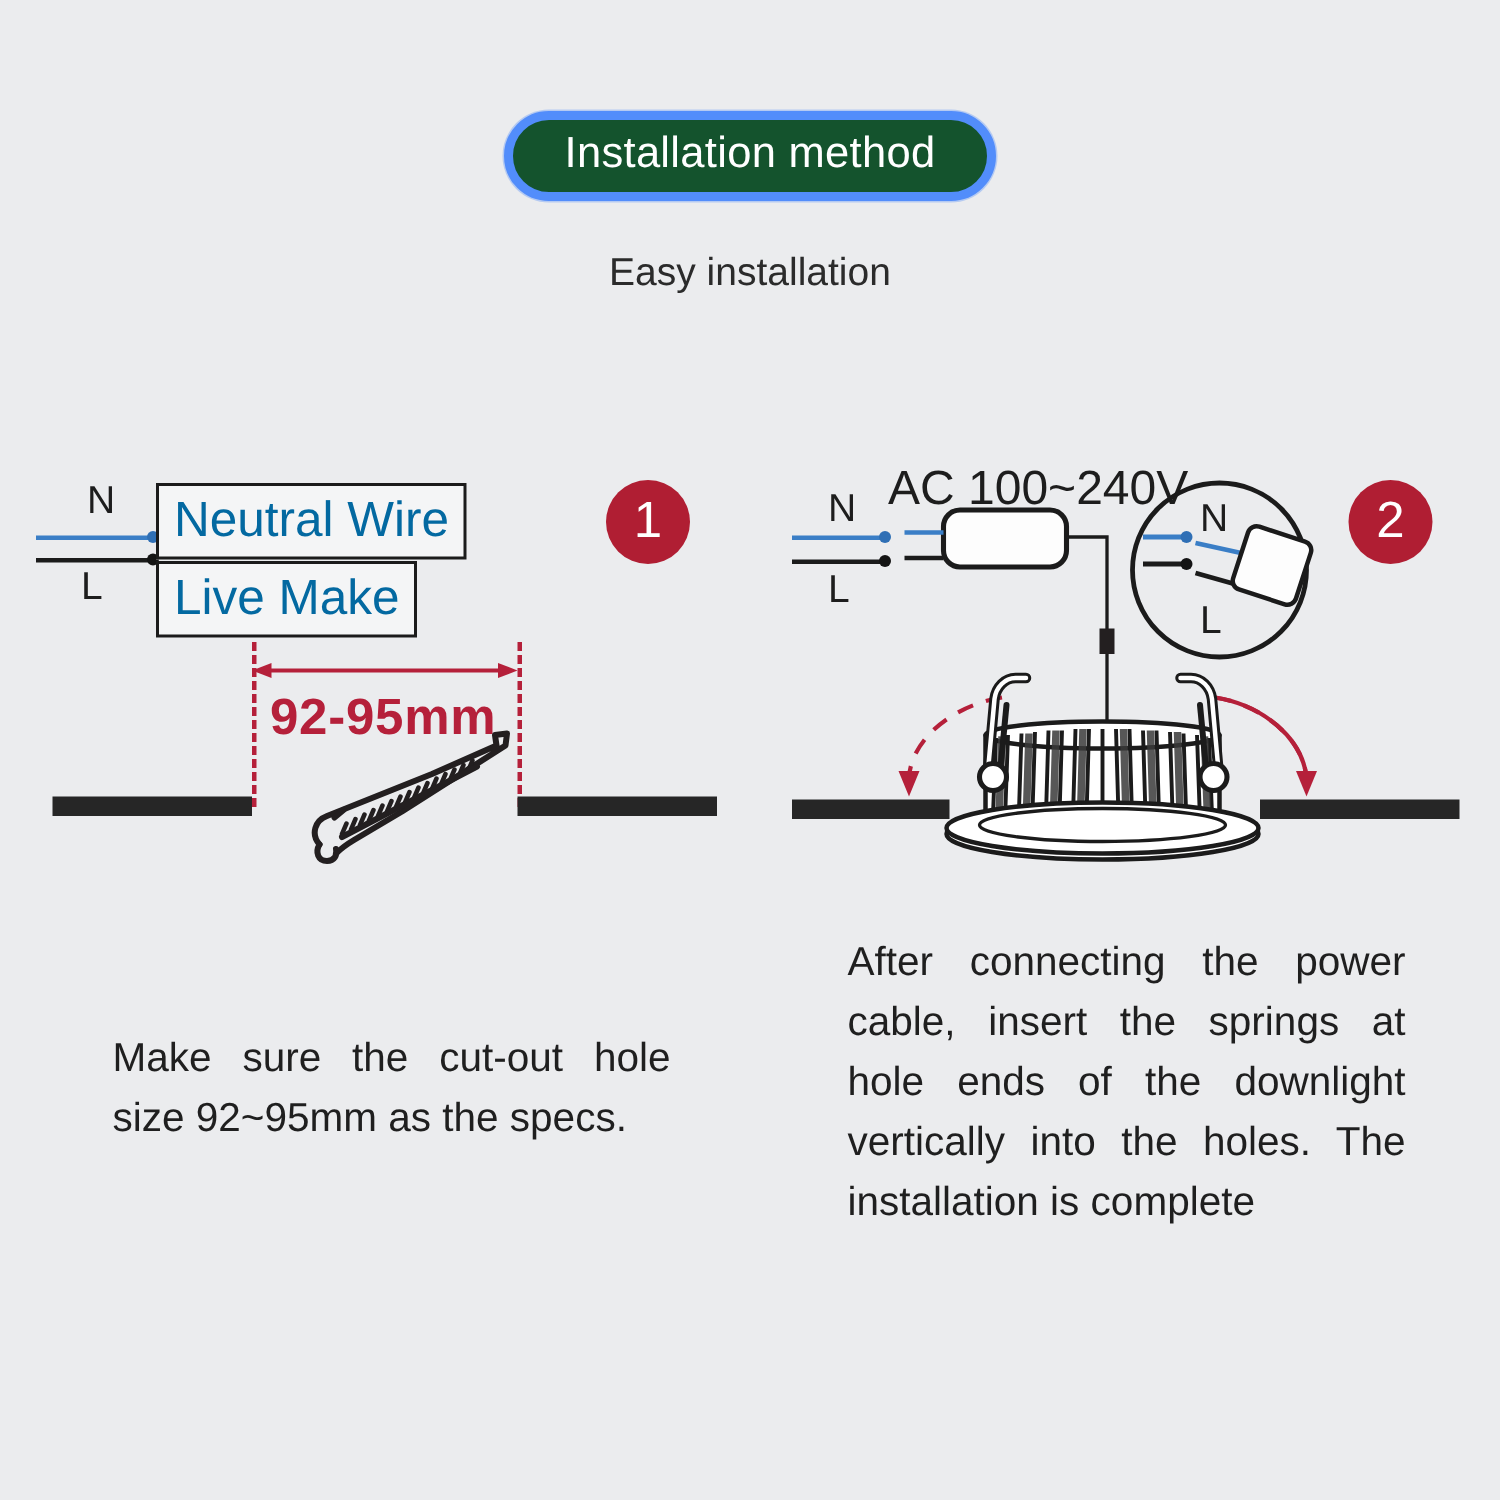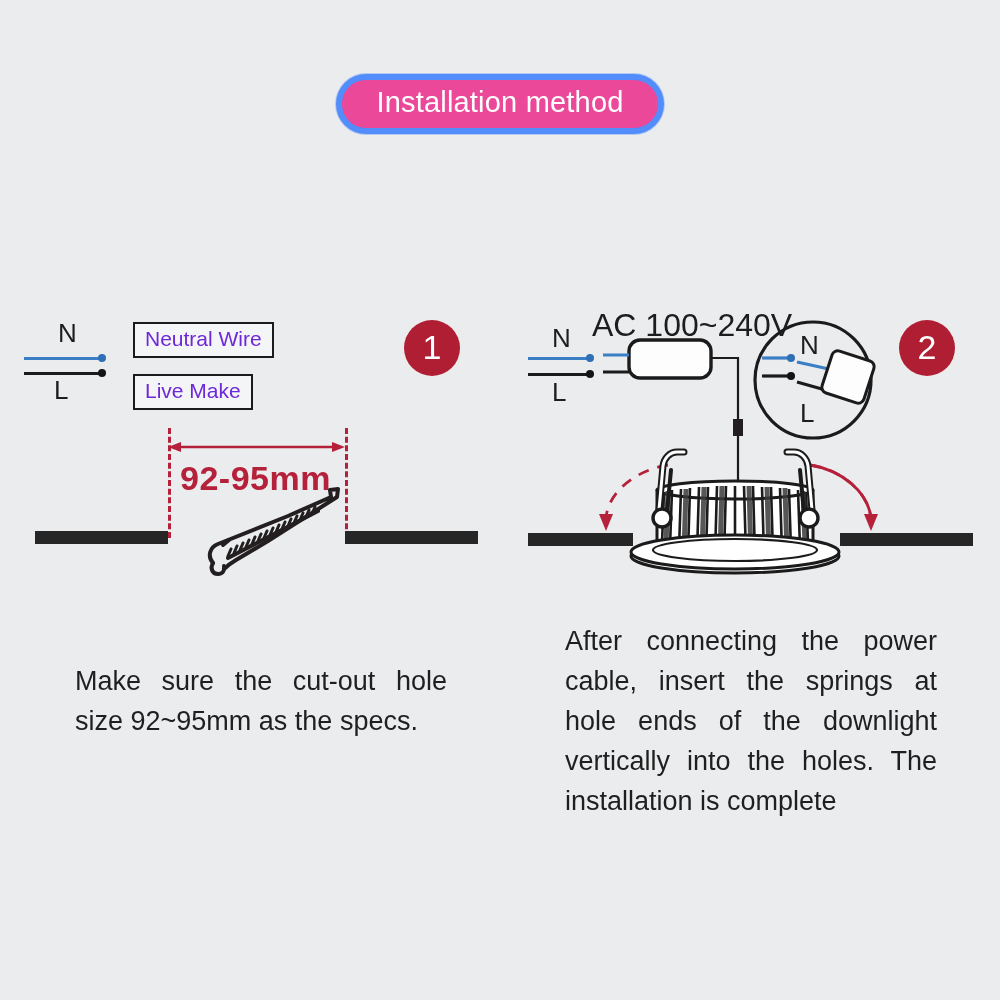--- a/index.html
+++ b/index.html
@@ -25,21 +25,21 @@
   
   .badge-wrap {
     position: absolute;
     left: 0;
     top: 74px;
     width: 1000px;
     display: flex;
     justify-content: center;
   }
   .title-badge {
-    background: #ec4899;
+    background: #14532d;
     border: 6px solid #528dfb;
     border-radius: 40px;
     padding: 6px 34px 9px 34px;
     color: #ffffff;
     font-size: 29px;
     line-height: 1.15;
     letter-spacing: 0.2px;
     white-space: nowrap;
     box-shadow: 0 0 0 1px rgba(80,140,250,.35);
   }
@@ -76,26 +76,25 @@
   .node-black { background: #141414; }
   .wire-tag {
     position: absolute;
     font-size: 26px;
     color: #1d1d1d;
   }
   .label-box {
     position: absolute;
     border: 2.5px solid #1b1b1b;
     background: #f4f5f6;
-    font-size: 21px;
-    color: #6d28d9;
+    font-size: 33px;
+    color: #0369a1;
     padding: 2px 10px 5px 10px;
     line-height: 1.2;
     white-space: nowrap;
-    margin-left: 29px;
   }
 
   
   .step-circle {
     position: absolute;
     width: 56px; height: 56px;
     border-radius: 50%;
     background: #b01e33;
     color: #ffffff;
     font-size: 34px;
@@ -142,20 +141,21 @@
   }
 </style>
 </head>
 <body>
 
 <div class="stage">
 
   <div class="badge-wrap">
     <div class="title-badge">Installation method</div>
   </div>
+  <div class="subtitle">Easy installation</div>
 
   <div>
 
     <div class="wire-tag" style="left:58px; top:318px;">N</div>
     <div class="wire-line wire-blue" style="left:24px; top:357px; width:78px;"></div>
     <div class="node-dot node-blue" style="left:98px; top:354px;"></div>
 
     <div class="wire-line wire-black" style="left:24px; top:372px; width:78px;"></div>
     <div class="node-dot node-black" style="left:98px; top:369px;"></div>
     <div class="wire-tag" style="left:54px; top:375px;">L</div>
@@ -163,21 +163,21 @@
     <div class="label-box" style="left:104px; top:322px;">Neutral Wire</div>
     <div class="label-box" style="left:104px; top:374px;">Live Make</div>
 
     <div class="dim-dash" style="left:168px; top:428px; height:110px;"></div>
     <div class="dim-dash" style="left:345px; top:428px; height:110px;"></div>
     <div class="dim-text" style="left:180px; top:459px;">92-95mm</div>
 
     <div class="ceiling" style="left:35px; top:531px; width:133px;"></div>
     <div class="ceiling" style="left:345px; top:531px; width:133px;"></div>
 
-    <div class="caption" style="left:75px; top:662px; width:372px;">Make sure the cut-out hole size 92~95mm as the specs.</div>
+    <div class="caption" style="left:75px; top:686px; width:372px;">Make sure the cut-out hole size 92~95mm as the specs.</div>
   </div>
 
   <div>
 
     <div class="wire-tag" style="left:552px; top:323px;">N</div>
     <div class="wire-line wire-blue" style="left:528px; top:357px; width:62px;"></div>
     <div class="node-dot node-blue" style="left:586px; top:354px;"></div>
 
     <div class="wire-line wire-black" style="left:528px; top:373px; width:62px;"></div>
     <div class="node-dot node-black" style="left:586px; top:370px;"></div>

